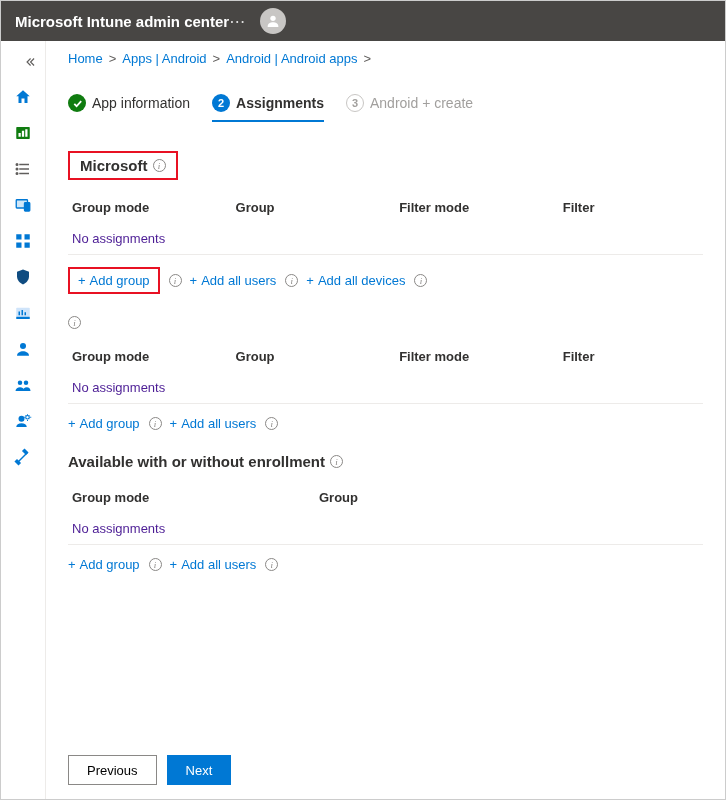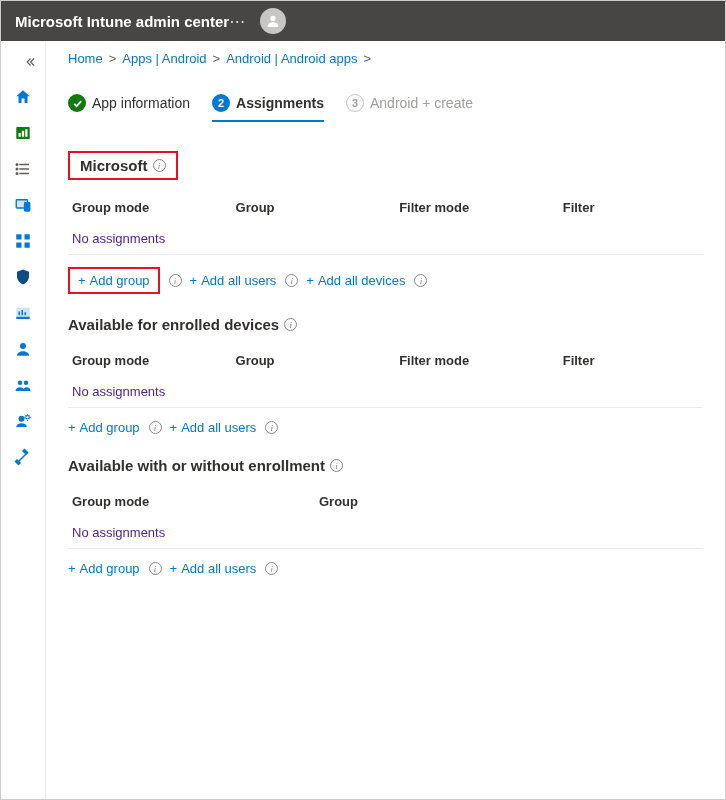--- a/index.html
+++ b/index.html
@@ -328,21 +328,20 @@
           <span class="link-btn">
             <span class="plus">+</span>
             <span>Add all devices</span>
           </span>
           <span class="info-icon">i</span>
         </div>
       </div>
 
       <div class="section">
         <div class="section-title">
-          <span>Available for enrolled devices</span>
           <span class="info-icon">i</span>
         </div>
         <div class="tbl">
           <div class="tbl-head">
             <div>Group mode</div>
             <div>Group</div>
             <div>Filter mode</div>
             <div>Filter</div>
           </div>
           <div class="tbl-row empty">
@@ -389,14 +388,18 @@
           <span class="info-icon">i</span>
           <span class="link-btn">
             <span class="plus">+</span>
             <span>Add all users</span>
           </span>
           <span class="info-icon">i</span>
         </div>
       </div>
     </div>
 
+    <div class="footer-bar">
+      <button class="btn">Previous</button>
+      <button class="btn primary">Next</button>
+    </div>
   </div>
 </div>
 
 </body></html>

